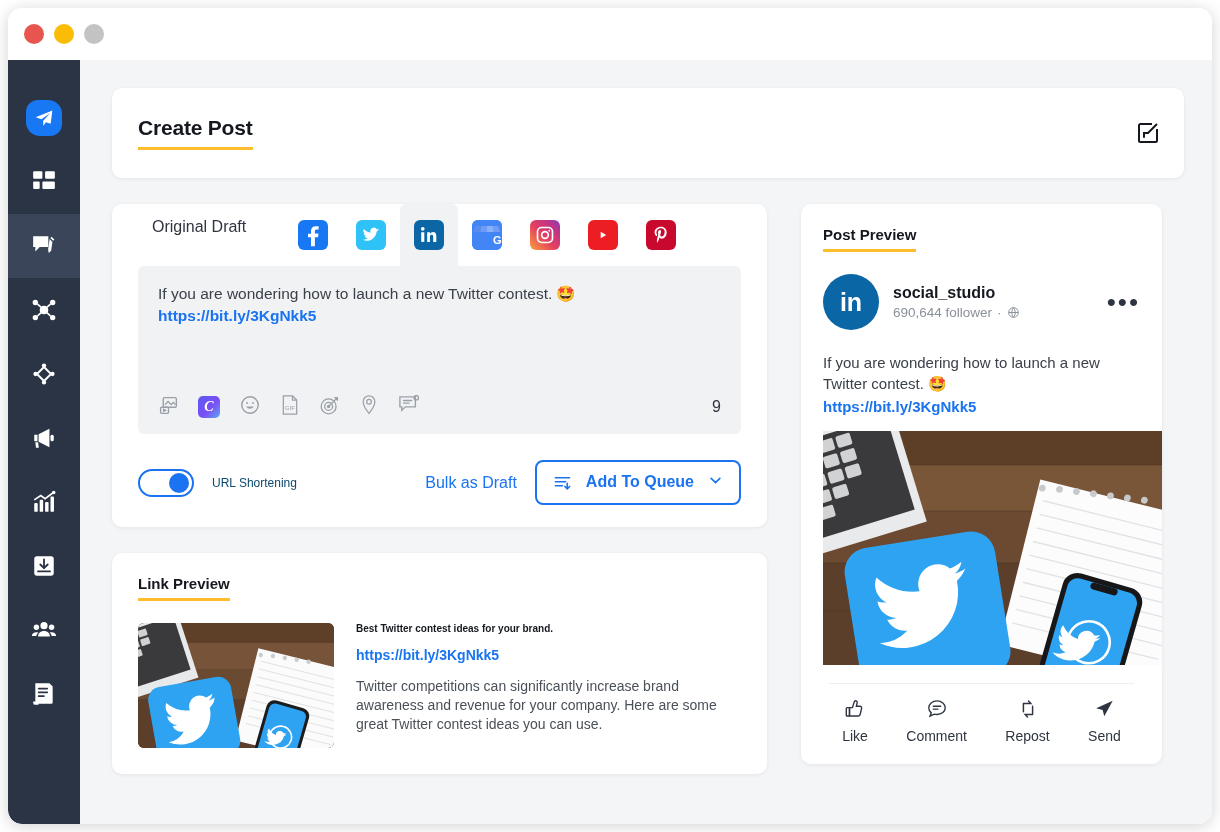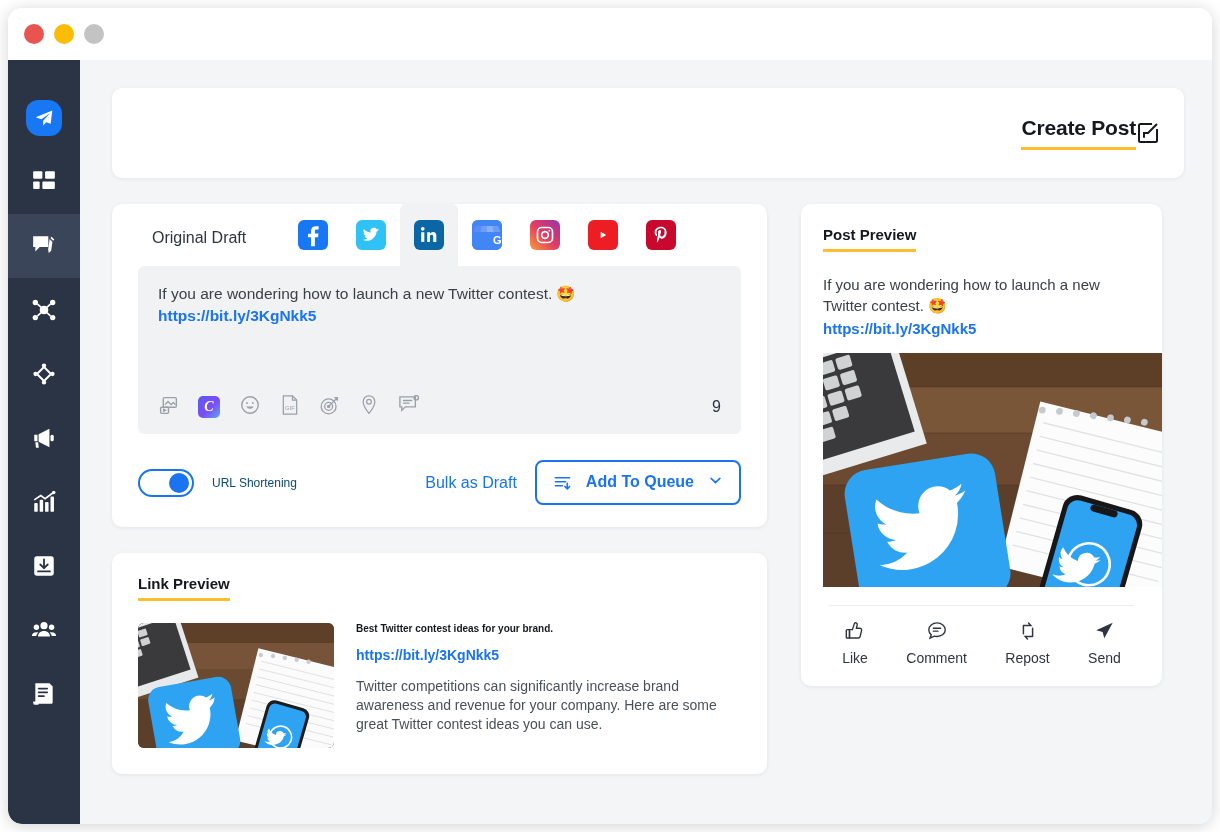--- a/index.html
+++ b/index.html
@@ -59,21 +59,21 @@
     overflow: hidden;
   }
   .card {
     background: #ffffff;
     border-radius: 10px;
     box-shadow: 0 1px 4px rgba(16,24,40,0.07);
   }
   
   .header-card {
     height: 90px;
-    display: flex; align-items: center; justify-content: flex-end;
+    display: flex; align-items: center; justify-content: space-between;
     padding: 0 24px 0 26px;
     margin-bottom: 26px;
   }
   .ttl {
     font-size: 21px; font-weight: bold; color: #15181f;
     letter-spacing: -0.2px;
     padding-bottom: 7px;
     border-bottom: 3px solid #fdbd2c;
     display: inline-block;
   }
@@ -93,21 +93,21 @@
   .col-right { width: 361px; }
 
   
   .composer { padding: 0 0 22px 0; margin-bottom: 26px; }
   .tabs {
     display: flex; align-items: flex-end;
     padding: 0 0 0 40px; height: 62px;
     border-bottom: 0;
   }
   .tabs-label {
-    font-size: 16px; color: #2e3440; padding-bottom: 19px;
+    font-size: 16px; color: #2e3440; padding-bottom: 30px;
     margin-right: 38px;
   }
   .tab {
     width: 58px; height: 62px;
     display: flex; align-items: center; justify-content: center;
     cursor: pointer; border-radius: 6px 6px 0 0;
   }
   .tab.selected { background: #f1f2f4; }
   .sq { width: 30px; height: 30px; border-radius: 6px; display:flex; align-items:center; justify-content:center; }
 
@@ -509,20 +509,35 @@
               <div class="lp-desc">Twitter competitions can significantly increase brand awareness and revenue for your company. Here are some great Twitter contest ideas you can use.</div>
             </div>
           </div>
         </div>
       </div>
 
       <div class="col-right">
         <div class="card pp">
           <div class="sub-ttl">Post Preview</div>
 
+          <div class="pp-head">
+            <div class="avatar">in</div>
+            <div>
+              <div class="pp-name">social_studio</div>
+              <div class="pp-meta">
+                <span>690,644 follower</span>
+                <span>·</span>
+                <svg width="13" height="13" viewBox="0 0 24 24" fill="none" stroke="#8b9199" stroke-width="1.8">
+                  <circle cx="12" cy="12" r="9"></circle>
+                    <path d="M3 12h18M12 3a14 14 0 0 1 0 18M12 3a14 14 0 0 0 0 18"></path>
+                </svg>
+              </div>
+            </div>
+            <span class="dots3">•••</span>
+          </div>
 
           <div class="pp-text">
             <span>If you are wondering how to launch a new Twitter contest.</span>
             <span>🤩</span>
           </div>
           <span class="pp-link">https://bit.ly/3KgNkk5</span>
 
           <div class="pp-img">
             <svg viewBox="0 0 339 234" width="339" height="234">
               <rect width="339" height="234" fill="#6b4a2f"></rect>

